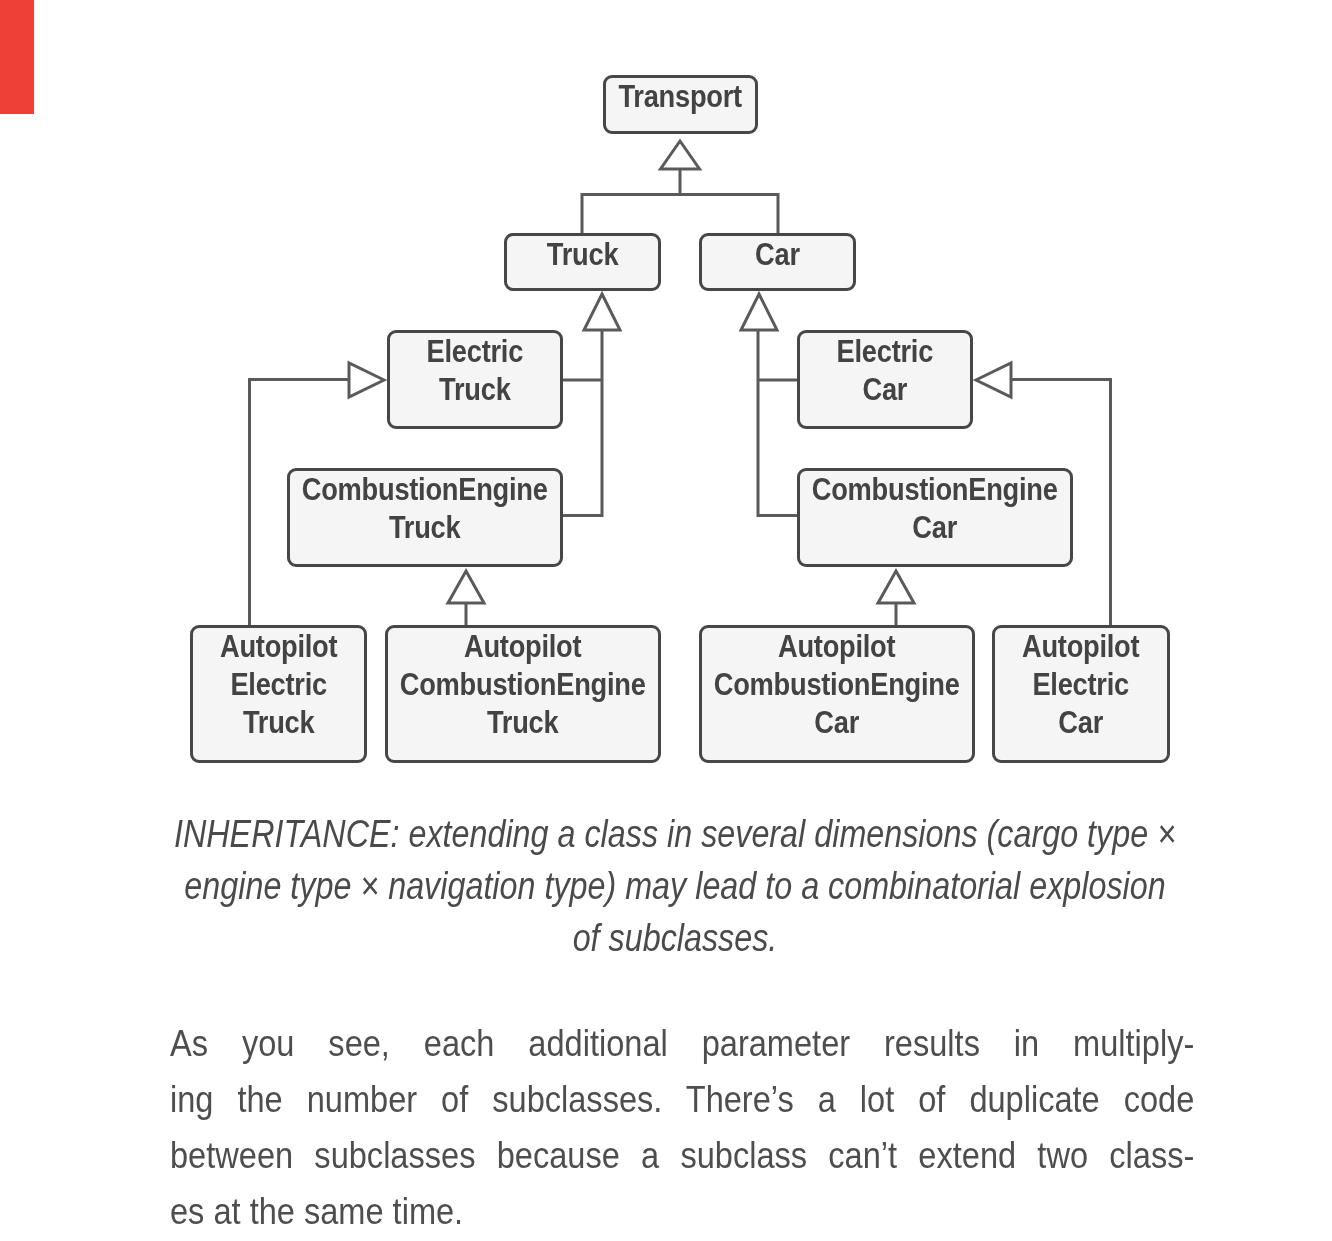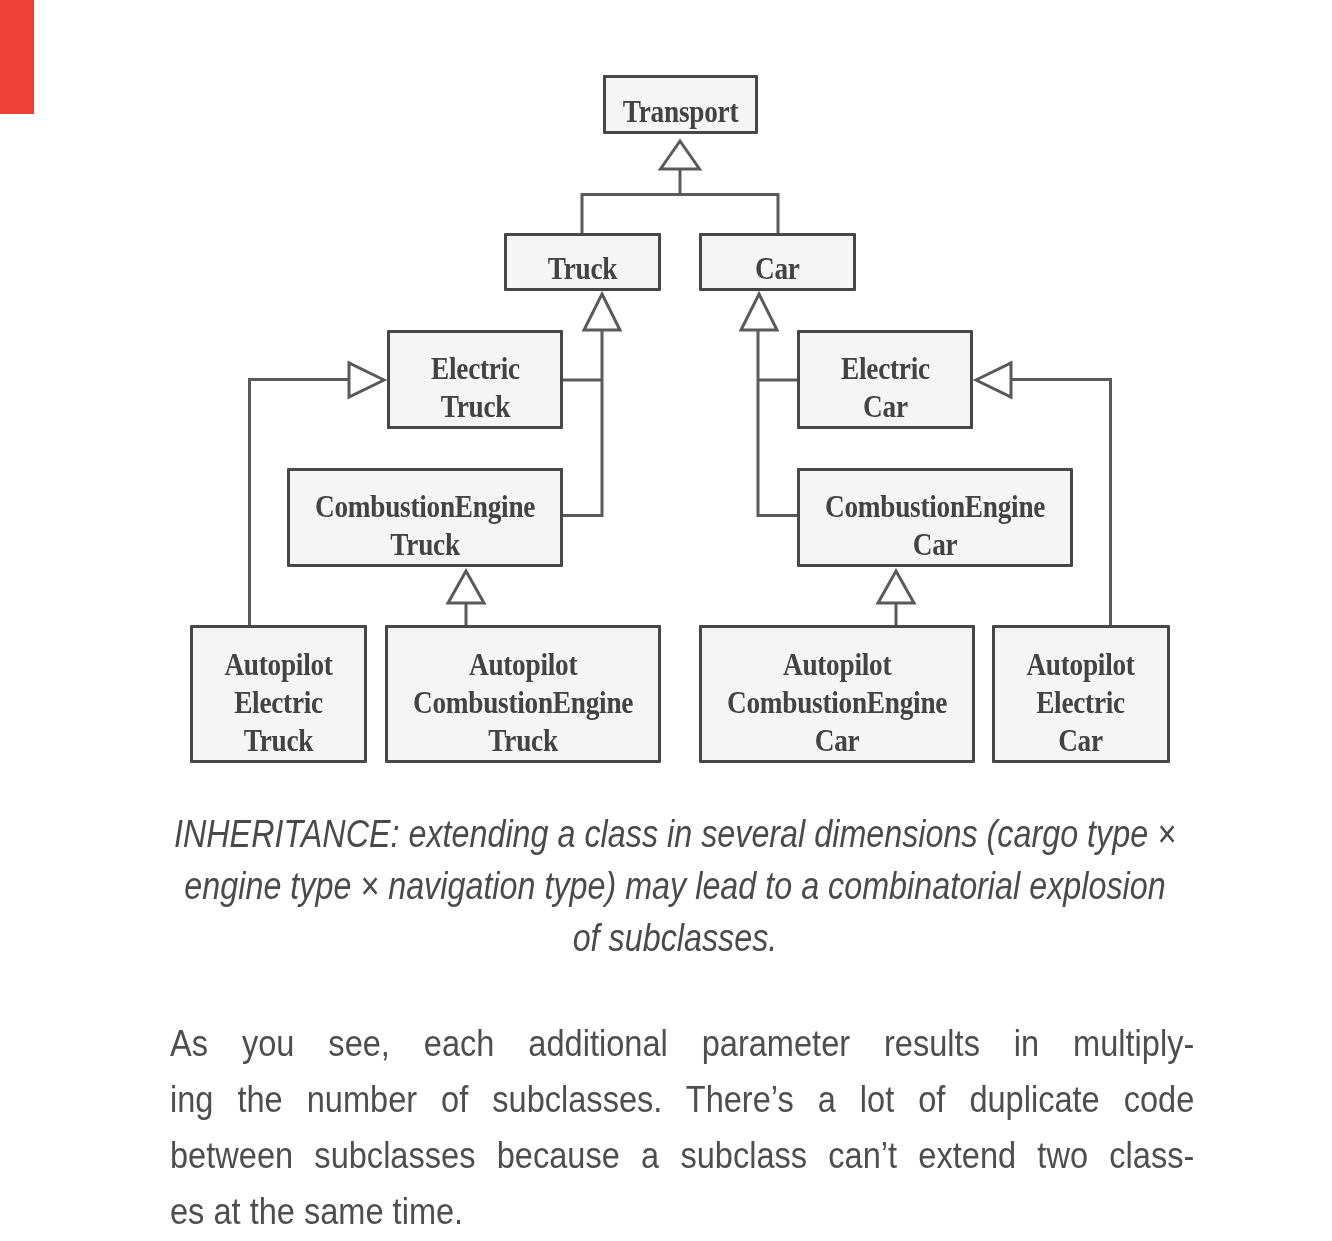--- a/index.html
+++ b/index.html
@@ -20,24 +20,23 @@
   svg.connectors path, svg.connectors polygon{
     stroke:#5a5a5a;stroke-width:3;fill:none;
   }
   svg.connectors polygon{fill:#ffffff;stroke-linejoin:miter;}
   
   .class-box{
     position:absolute;
     box-sizing:border-box;
     background:#f5f5f5;
     border:3px solid #474747;
-    border-radius:1px;
-    display:flex;align-items:flex-end;justify-content:center;
+    border-radius:9px;
+    display:flex;align-items:flex-start;justify-content:center;
     text-align:center;
-    font-family:Liberation Serif, serif;
   }
   .class-box .lbl{
     display:block;
     white-space:pre-line;
     font-weight:bold;
     font-size:31px;
     line-height:38px;
     color:#434343;
     letter-spacing:-0.3px;
     transform:scaleX(0.88);

